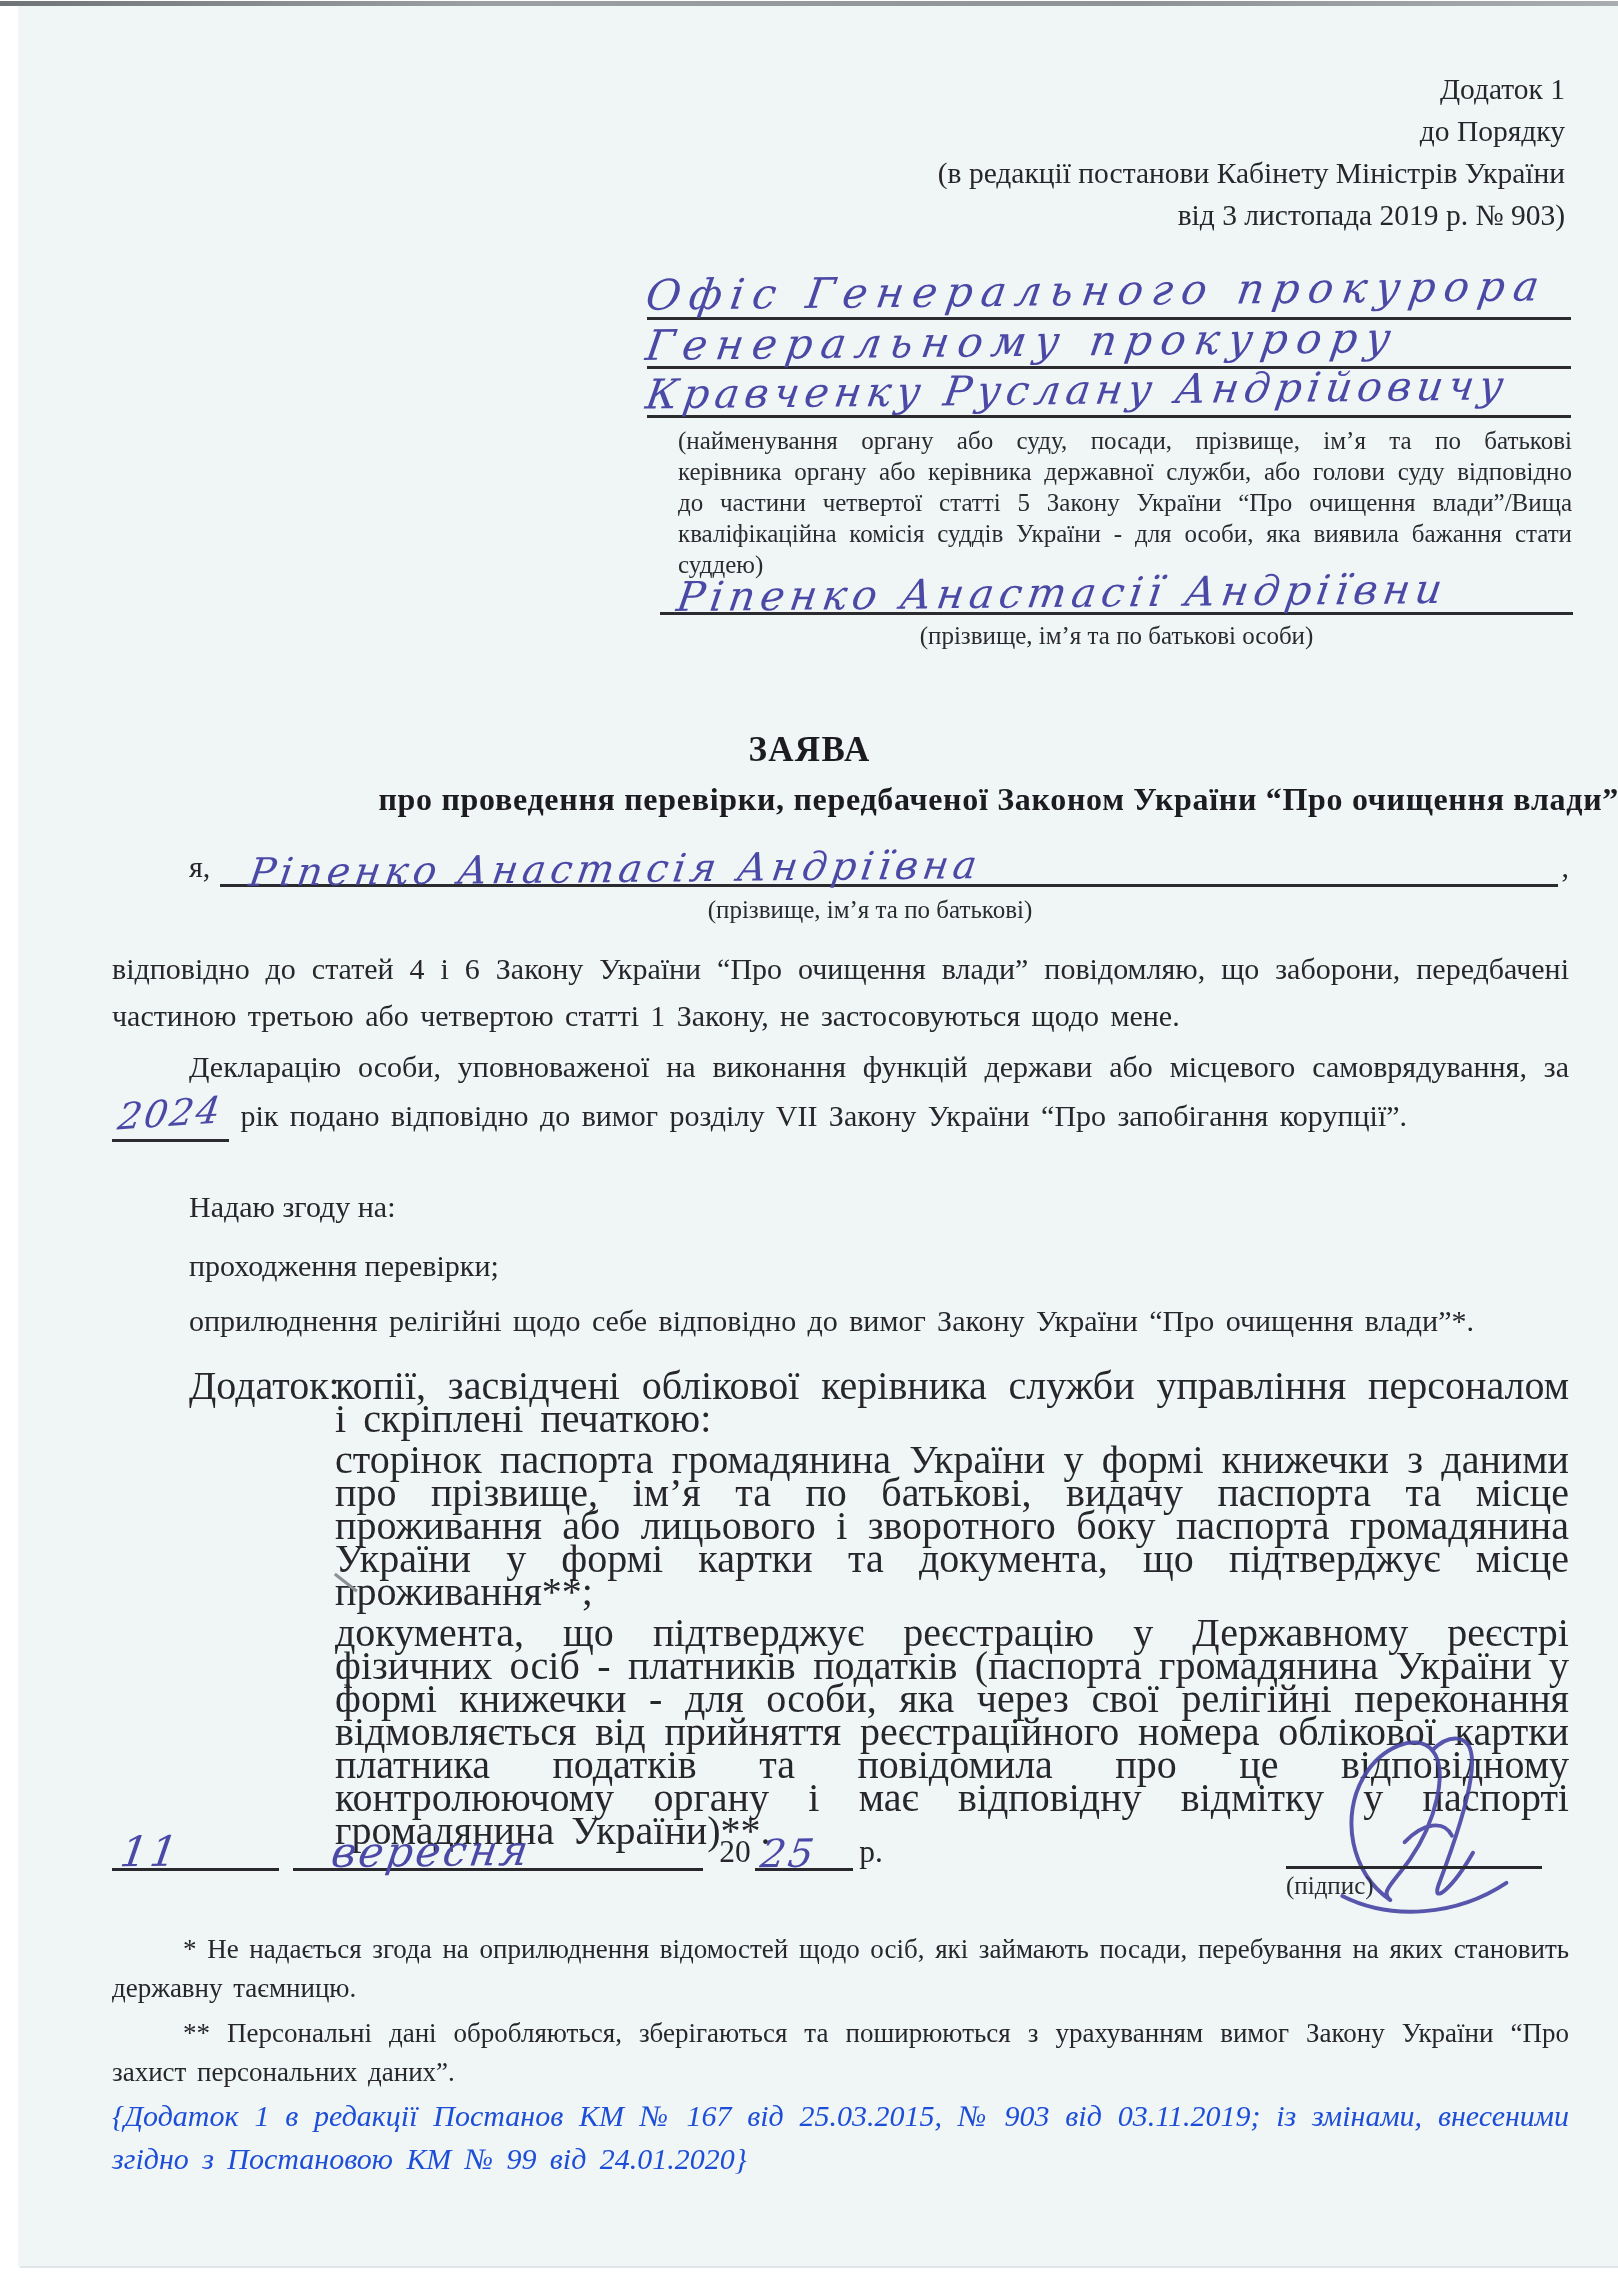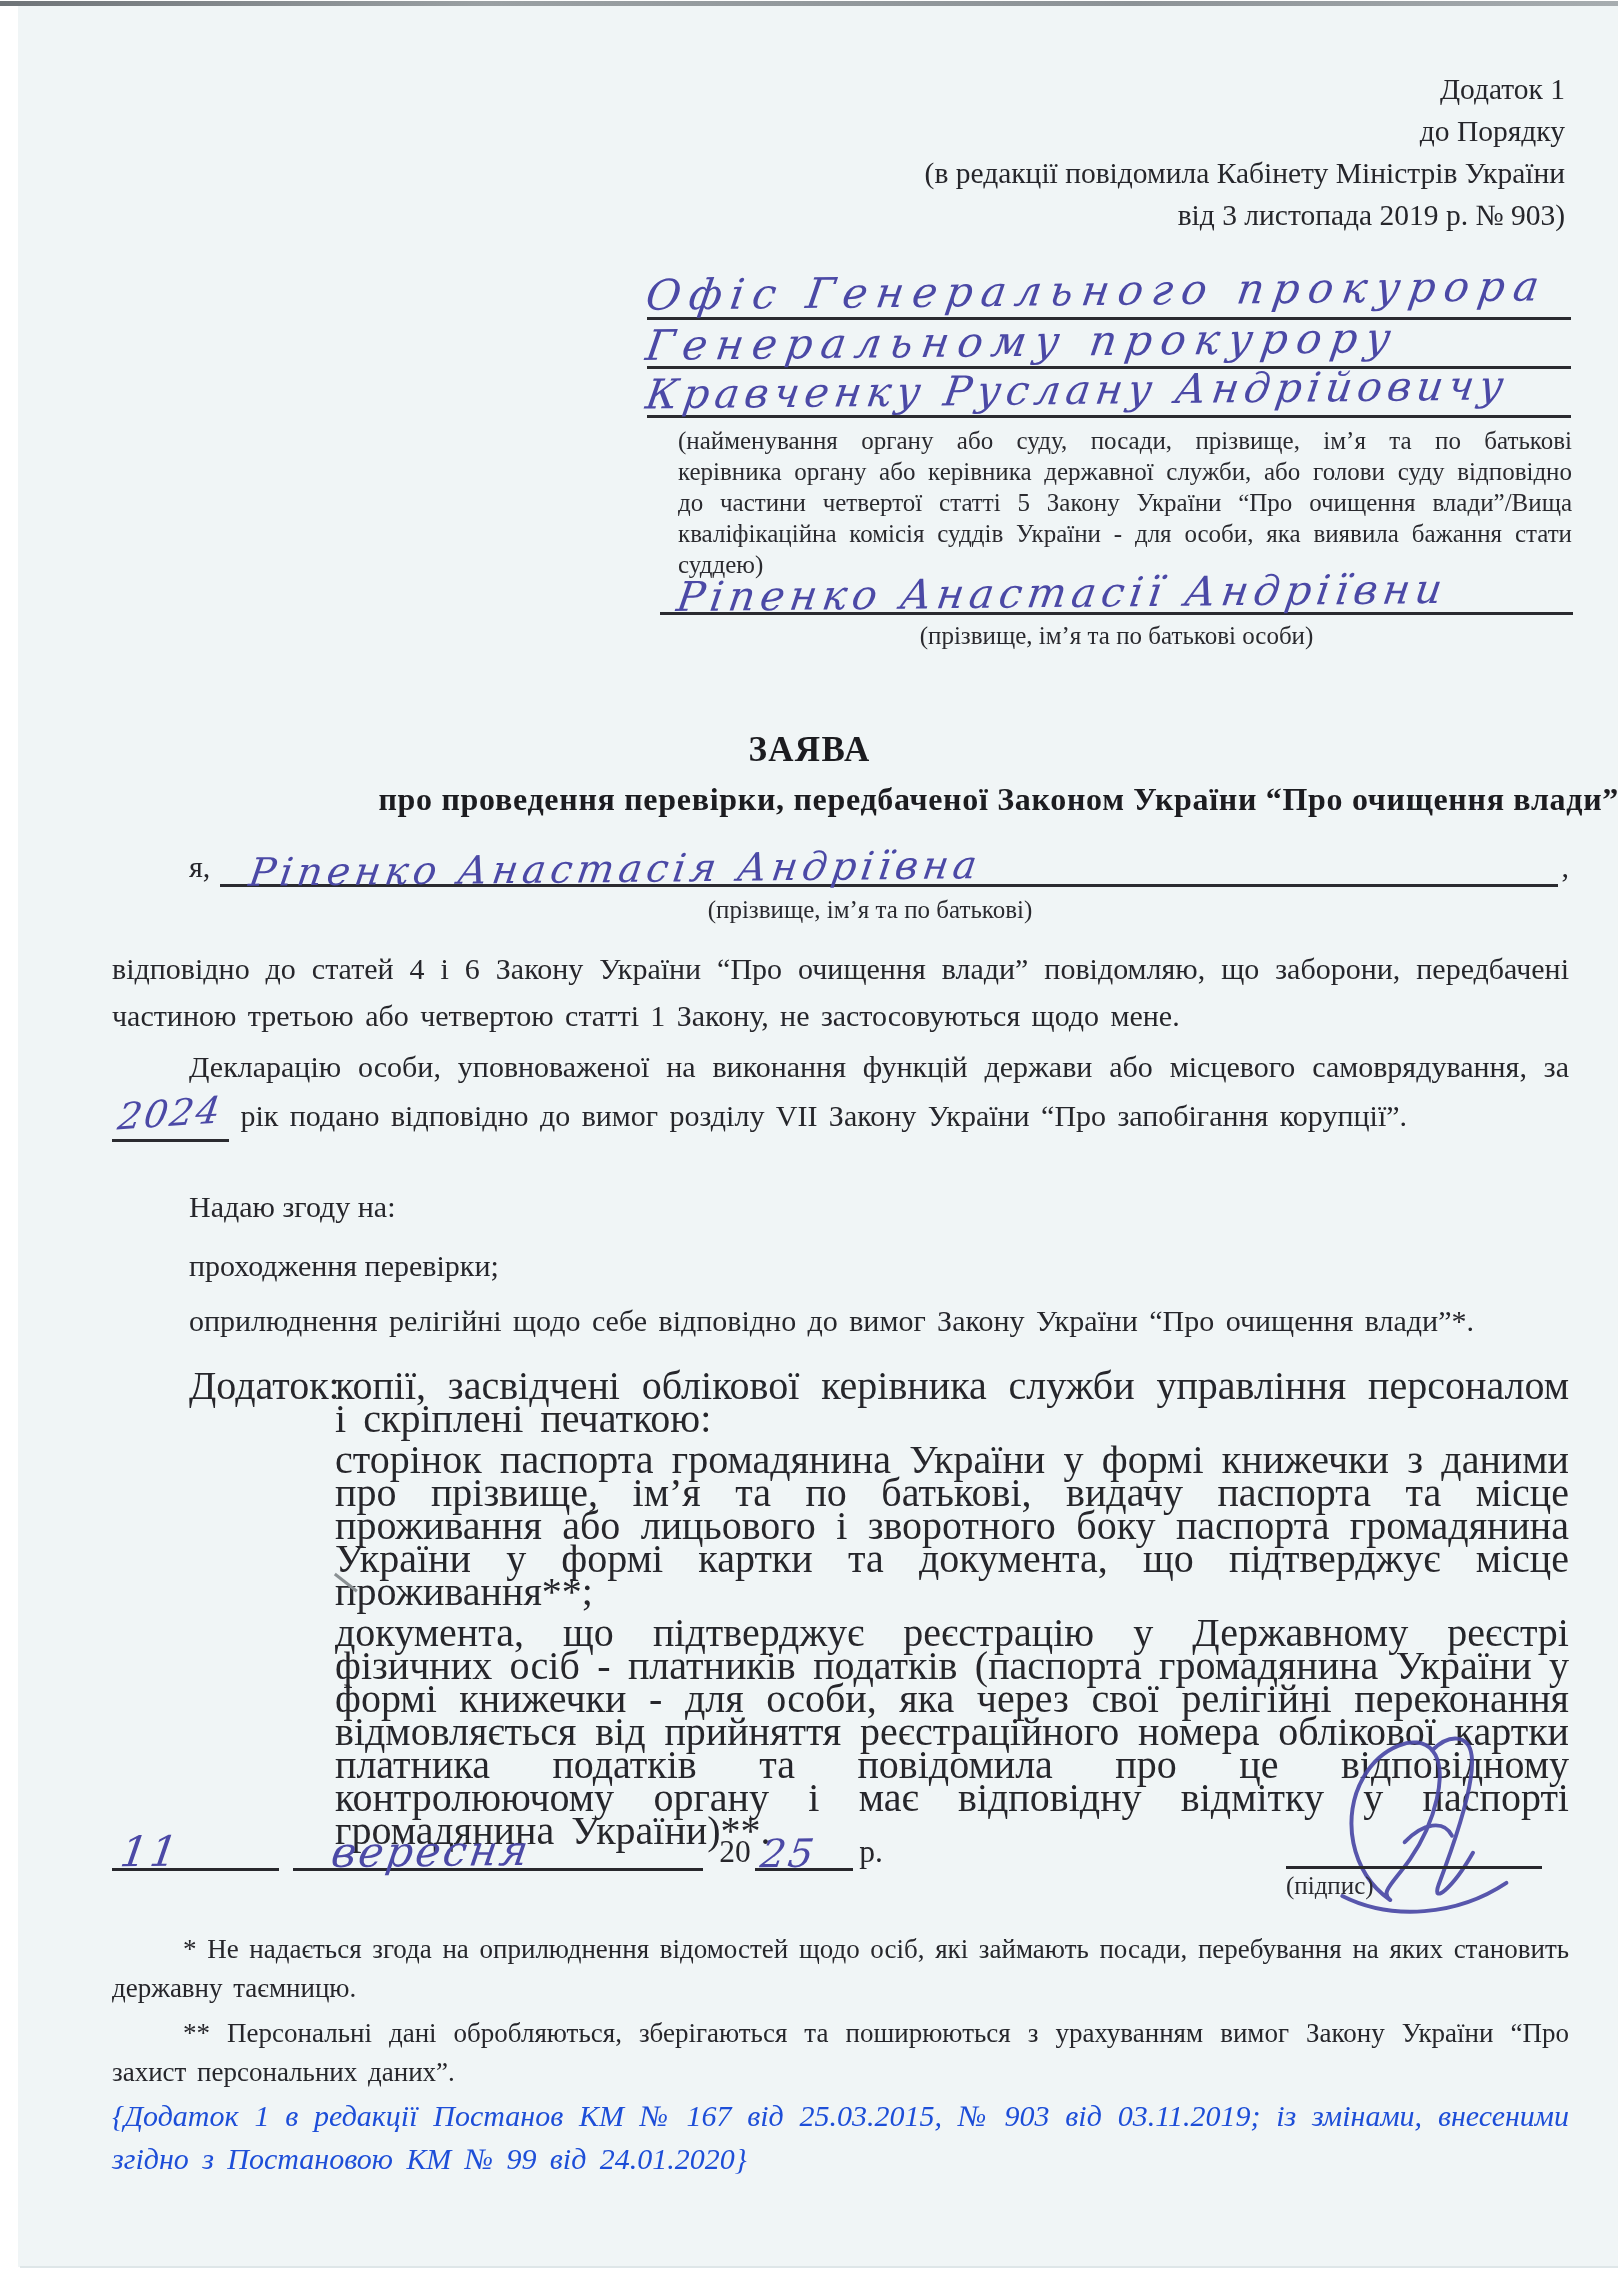--- a/index.html
+++ b/index.html
@@ -91,21 +91,21 @@
 </head>
 <body>
 
 <div class="paper"></div>
 <div class="top-edge"></div>
 <div class="bottom-edge"></div>
 
 <div class="abs header print">
   <div>Додаток 1</div>
   <div>до Порядку</div>
-  <div>(в редакції повідомила Кабінету Міністрів України</div>
+  <div>(в редакції постанови Кабінету Міністрів України</div>
   <div>від 3 листопада 2019 р. № 903)</div>
 </div>
 
 <div class="abs addr-row" style="top:266px;height:51px;">
   <span class="hw hw-wide">Офіс Генерального прокурора</span>
 </div>
 <div class="abs addr-row" style="top:317px;height:49px;">
   <span class="hw hw-wide">Генеральному прокурору</span>
 </div>
 <div class="abs addr-row" style="top:366px;height:49px;">

